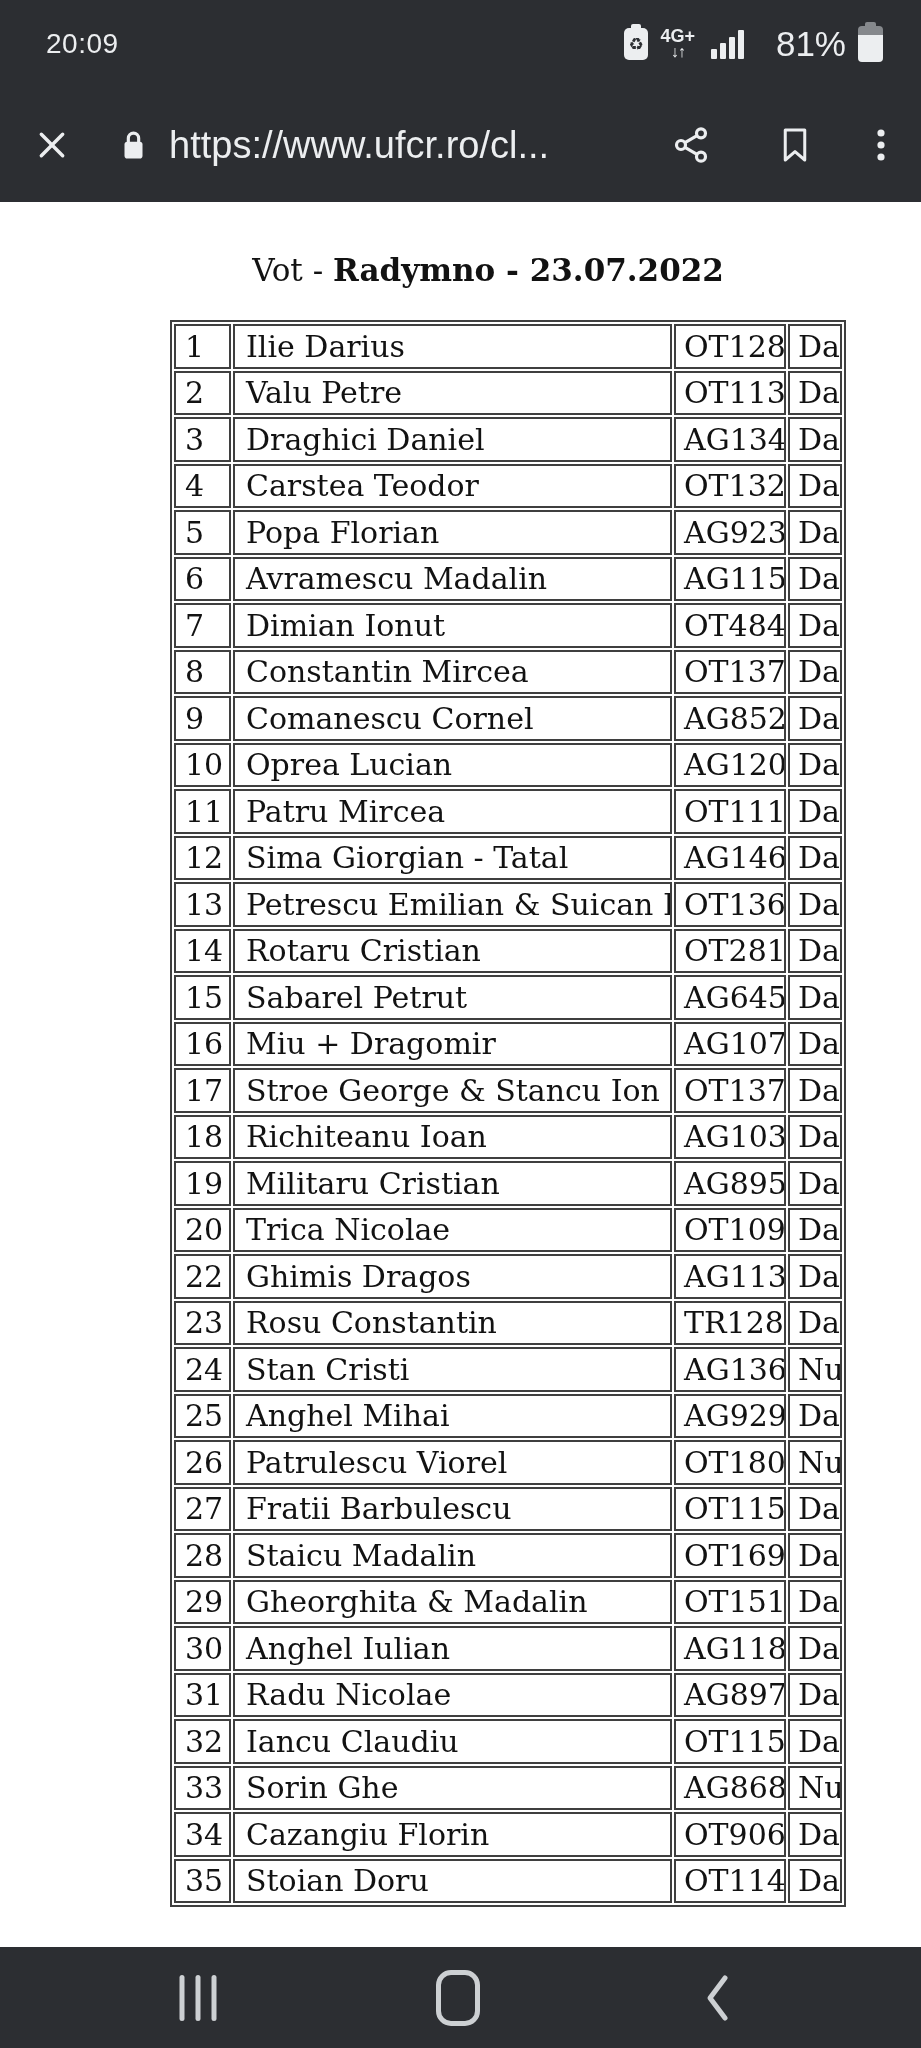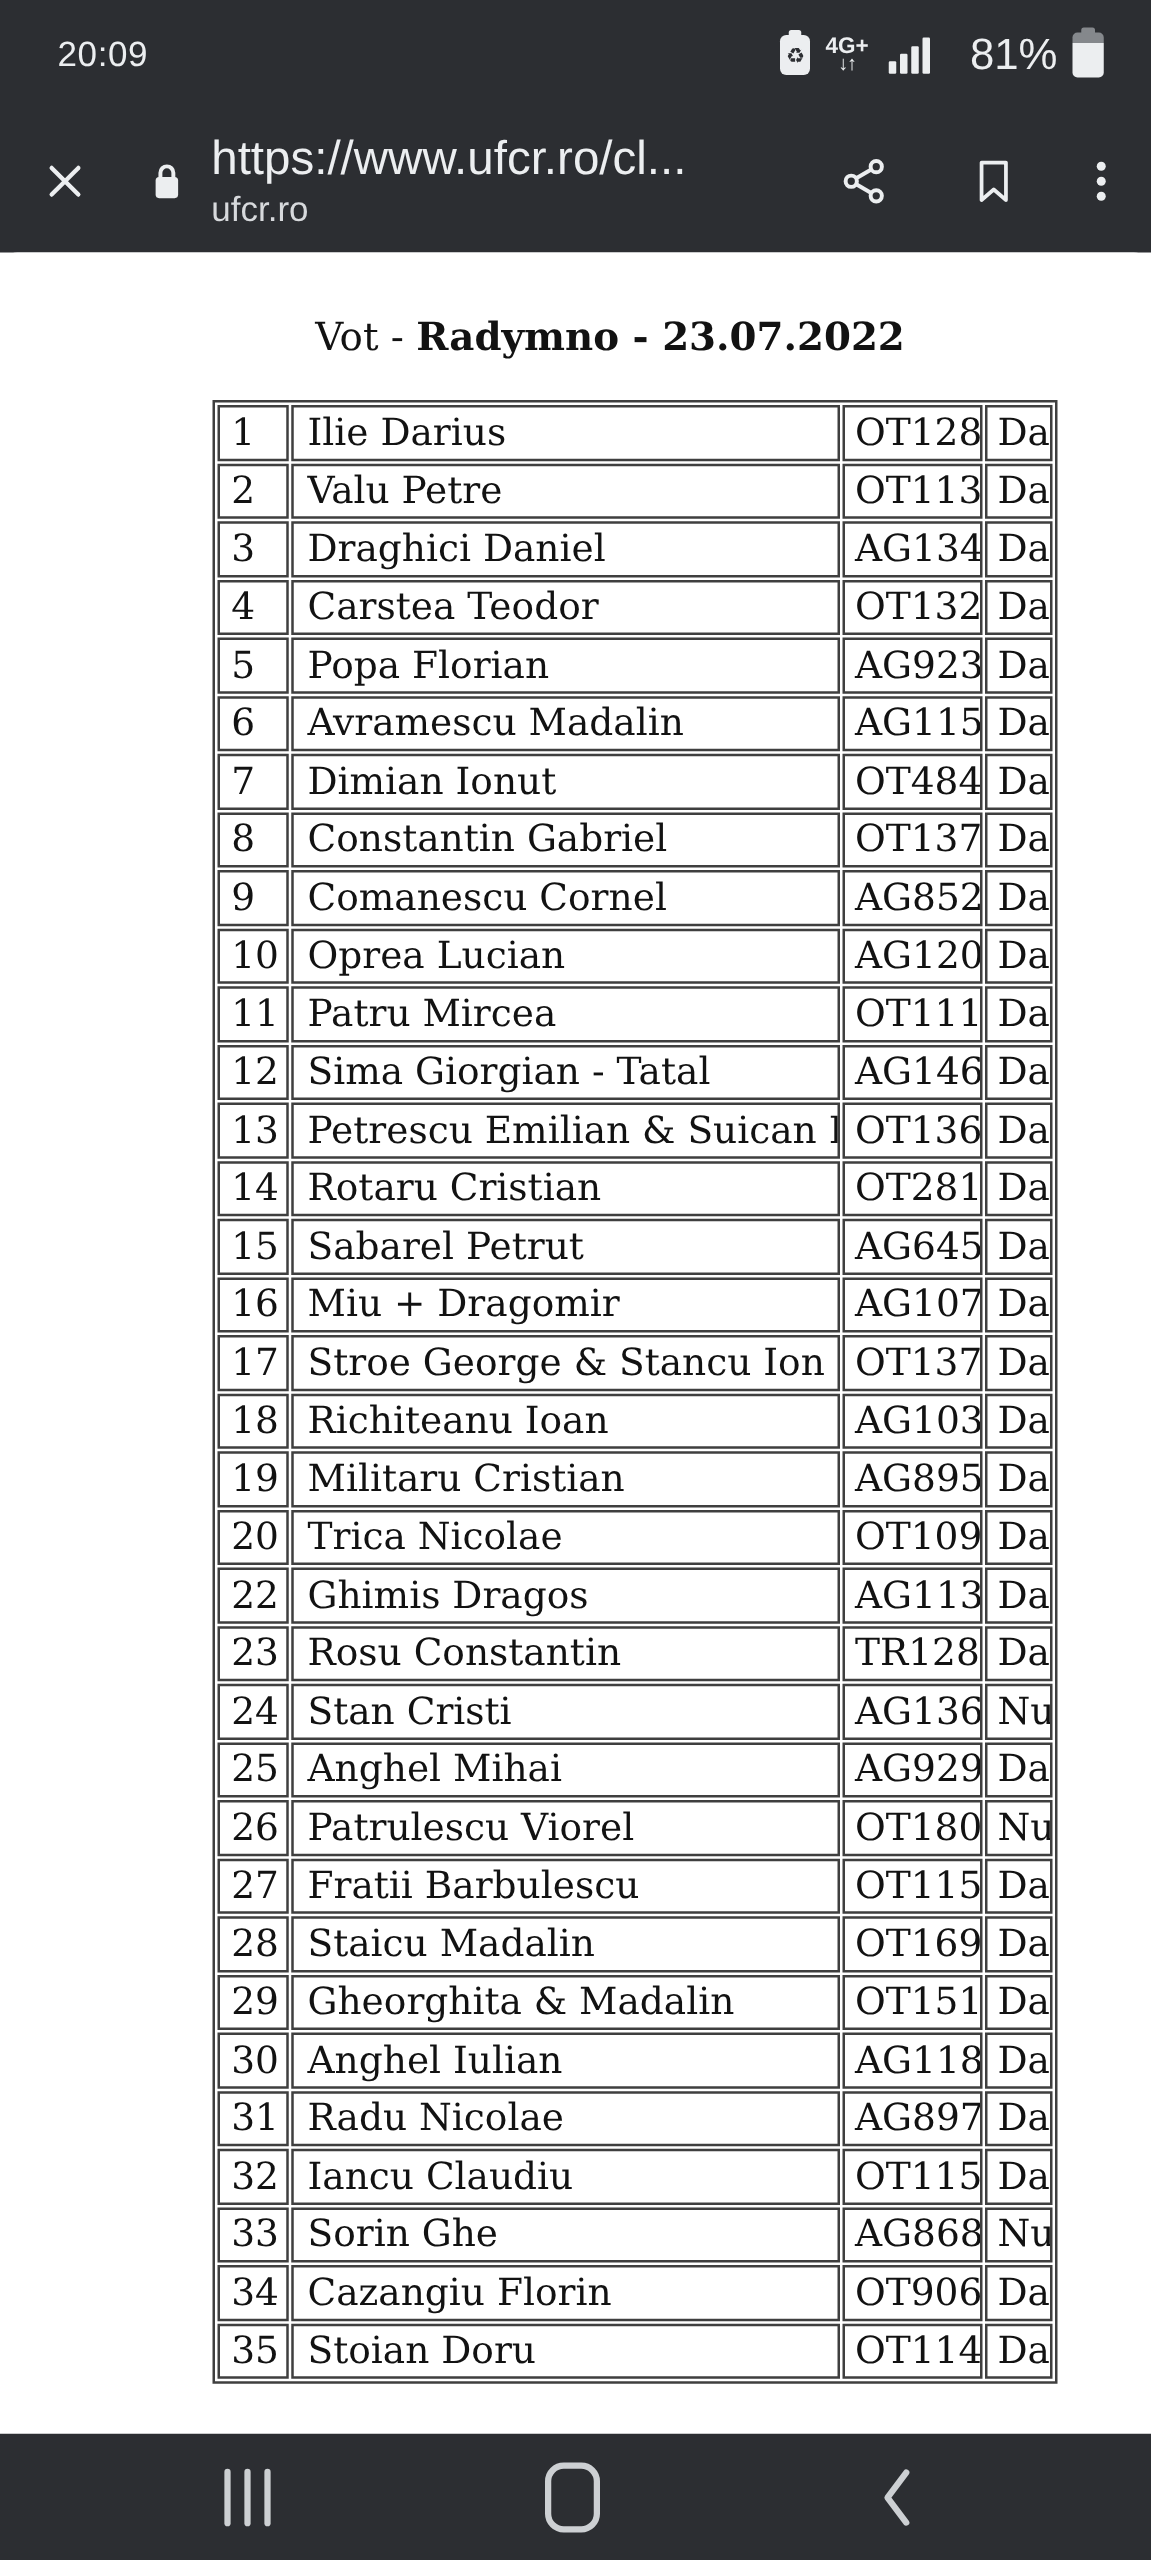--- a/index.html
+++ b/index.html
@@ -131,21 +131,20 @@
         </svg>
       </button>
       <span class="lock">
         <svg width="27" height="32" viewBox="0 0 24 28" fill="#eceef0">
           <path d="M12 2a6 6 0 0 0-6 6v4h2.8V8a3.2 3.2 0 0 1 6.4 0v4H18V8a6 6 0 0 0-6-6z"></path>
           <rect x="4" y="11" width="16" height="15" rx="2.5"></rect>
         </svg>
       </span>
       <div class="urlbox">
         <span class="url">https://www.ufcr.ro/cl...</span>
-        <span class="domain">ufcr.ro</span>
       </div>
       <button class="icon-btn share-btn">
         <svg width="40" height="40" viewBox="0 0 24 24" fill="none" stroke="#eceef0" stroke-width="1.9">
           <circle cx="18" cy="5" r="2.7"></circle>
             <circle cx="6" cy="12" r="2.7"></circle>
             <circle cx="18" cy="19" r="2.7"></circle>
           <line x1="8.4" y1="10.6" x2="15.6" y2="6.4"></line>
             <line x1="8.4" y1="13.4" x2="15.6" y2="17.6"></line>
         </svg>
       </button>
@@ -214,21 +213,21 @@
 
             <tr>
               <td class="c-num">7</td>
               <td class="c-name">Dimian Ionut</td>
               <td class="c-code">OT484</td>
               <td class="c-vote">Da</td>
             </tr>
 
             <tr>
               <td class="c-num">8</td>
-              <td class="c-name">Constantin Gabriel</td>
+              <td class="c-name">Constantin Mircea</td>
               <td class="c-code">OT1373</td>
               <td class="c-vote">Da</td>
             </tr>
 
             <tr>
               <td class="c-num">9</td>
               <td class="c-name">Comanescu Cornel</td>
               <td class="c-code">AG852</td>
               <td class="c-vote">Da</td>
             </tr>

